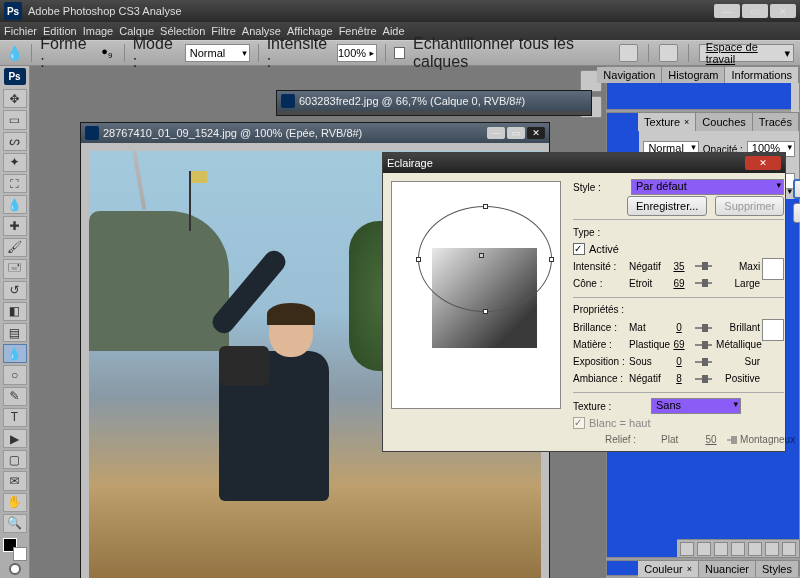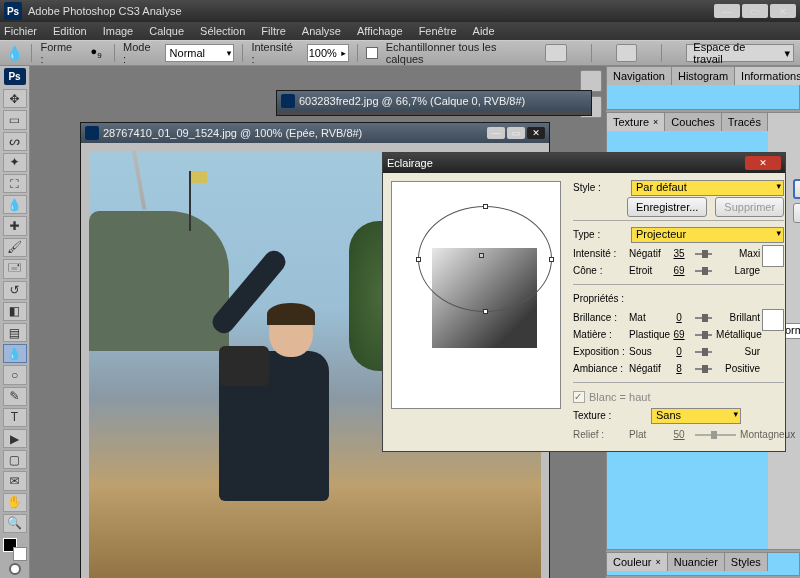--- a/index.html
+++ b/index.html
@@ -5,52 +5,52 @@
   * { box-sizing: border-box; margin: 0; padding: 0; font-family: Tahoma, Arial, sans-serif; font-size: 11px; }
   body { width: 800px; height: 578px; background: #7a7a7a; position: relative; overflow: hidden; color: #000; }
 
   
   .titlebar { height: 22px; background: linear-gradient(#4a4a4a,#2a2a2a); display: flex; align-items: center; padding: 0 4px; color: #ddd; }
   .titlebar .ps-logo { width: 18px; height: 18px; background: #032b5a; color:#fff; display:flex; align-items:center; justify-content:center; font-weight:bold; font-size:10px; margin-right:6px; border-radius:2px;}
   .winbtns { margin-left: auto; display:flex; gap:2px;}
   .winbtns span { width:26px; height:14px; background:#ccc; border-radius:2px; display:flex; align-items:center; justify-content:center; font-size:10px;}
 
   
-  .menubar { height: 18px; background: linear-gradient(#444,#333); display:flex; color:#ddd; padding: 0 4px; gap:16px; align-items:center; }
+  .menubar { height: 18px; background: linear-gradient(#444,#333); display:flex; color:#ddd; padding: 0 4px; gap:6px; align-items:center; }
   .menubar span { font-size:11px; }
 
   
   .optionsbar { height: 26px; background: linear-gradient(#bfbfbf,#a6a6a6); border-top:1px solid #ccc; border-bottom:1px solid #888; display:flex; align-items:center; padding:0 6px; gap:8px; }
   .optionsbar .sep { width:1px; height:18px; background:#888; }
-  .opt-label{ font-size:11px; color:#222;}
+  .opt-label{ font-size:16px; color:#222;}
   .opt-dd { height:18px; background:#fff; border:1px solid #888; display:flex; align-items:center; padding:0 14px 0 4px; position:relative; font-size:11px;}
   .opt-dd::after{ content:"▾"; position:absolute; right:2px; font-size:9px;}
   .opt-box{ height:18px; background:#fff; border:1px solid #888; width:42px; text-align:center; line-height:16px; font-size:11px; padding-right:10px; position:relative;}
   .opt-box::after{ content:"▸"; position:absolute; right:2px; font-size:9px;}
   .chk{ width:12px; height:12px; border:1px solid #666; background:#fff;}
   .chk.on::after{ content:"✓"; font-size:10px; position:relative; top:-2px; left:0;}
-  .right-opts{ margin-left:auto; display:flex; gap:24px; align-items:flex-end;}
+  .right-opts{ margin-left:auto; display:flex; gap:10px; align-items:flex-end;text-decoration:underline;}
   .mini-ico{ width:22px; height:18px; background:#d6d6d6; border:1px solid #888; border-radius:2px;}
   .workspace-dd{ height:18px; background:#d6d6d6; border:1px solid #888; padding:0 16px 0 6px; display:flex; align-items:center; position:relative;}
   .workspace-dd::after{ content:"▾"; position:absolute; right:3px;}
 
   
   .toolbox { position:absolute; left:0; top:66px; bottom:0; width:30px; background:linear-gradient(#bdbdbd,#acacac); border-right:1px solid #888; display:flex; flex-direction:column; align-items:center; padding-top:2px;}
   .tbx-ps{ width:22px; height:18px; background:#032b5a; color:#fff; font-weight:bold; font-size:10px; display:flex; align-items:center; justify-content:center; margin-bottom:3px; border-radius:2px;}
   .tool{ width:24px; height:20px; margin:1px 0; background:#c8c8c8; border:1px solid #999; display:flex; align-items:center; justify-content:center; font-size:12px; color:#333;}
   .tool.sel{ background:#9fb8d9; border-color:#5a7aa8;}
   .swatches{ width:24px; height:24px; position:relative; margin-top:4px;}
   .swatches .fg{ width:14px; height:14px; background:#000; border:1px solid #fff; position:absolute; left:0; top:0;}
   .swatches .bg{ width:14px; height:14px; background:#fff; border:1px solid #888; position:absolute; right:0; bottom:0;}
   .qm{ width:24px; height:18px; display:flex; align-items:center; justify-content:center;}
   .qm span{ width:12px; height:12px; border-radius:50%; border:2px solid #666; background:#fff;}
 
   
   .rpanels{ position:absolute; right:0; top:66px; bottom:0; width:194px; background:#9e9e9e; display:flex; flex-direction:column;}
-  .panel{ background:#7dd3fc; border:1px solid #888; margin-bottom:2px; display:flex; flex-direction:row;}
+  .panel{ background:#1d4ed8; border:1px solid #888; margin-bottom:2px; display:flex; flex-direction:column;align-items:flex-end;}
   .tabs{ display:flex; background:#a7a7a7; height:18px;}
   .tab{ padding:2px 6px; font-size:10px; border-right:1px solid #888; background:#b8b8b8; display:flex; align-items:center;}
   .tab.active{ background:#c9c9c9;}
   .tab .x{ margin-left:4px; font-size:9px;}
   .panel-body{ background:#c9c9c9; padding:4px; flex:1; min-height:30px;}
   .lay-dd{ display:flex; gap:4px; align-items:center;}
   .lay-dd .dd{ background:#fff; border:1px solid #888; height:16px; padding:0 14px 0 4px; position:relative; font-size:10px; min-width:50px;}
   .lay-dd .dd::after{content:"▾"; position:absolute; right:2px; font-size:9px;}
   .lay-op{ font-size:10px;}
   .dock-i{ width:22px; height:22px; background:#c7c7c7; border:1px solid #888; border-radius:2px;}
@@ -88,21 +88,21 @@
   .dlg-body{ display:flex; height:calc(100% - 20px);}
   .preview-col{ width:186px; padding:8px; display:flex; flex-direction:column;}
   .preview{ width:170px; height:228px; background:#fff; border:1px solid #888; position:relative;}
   .canvas-mini{ position:absolute; left:40px; top:66px; width:105px; height:100px; background:linear-gradient(135deg,#e8e8e8 0%, #3a3a3a 80%);}
   .ellipse{ position:absolute; left:26px; top:24px; width:134px; height:106px; border:1px solid #555; border-radius:50%;}
   .handle{ width:5px; height:5px; background:#fff; border:1px solid #333; position:absolute;}
   .preview-foot{ display:flex; align-items:center; gap:6px; margin-top:6px;}
   .ctrl-col{ flex:1; padding:6px 4px 4px 4px; display:flex; flex-direction:column; gap:2px;}
   .row{ display:flex; align-items:center; gap:4px; height:17px;}
   .row .lbl{ width:54px; font-size:10px;}
-  .row .ddl{ background:#fde047; border:1px solid #888; height:16px; flex:1; padding:0 14px 0 4px; position:relative; font-size:10px;}
+  .row .ddl{ background:#8b5cf6; border:1px solid #888; height:16px; flex:1; padding:0 14px 0 4px; position:relative; font-size:10px;}
   .row .ddl::after{content:"▾"; position:absolute; right:2px; font-size:9px;}
   .btn{ height:20px; min-width:60px; background:linear-gradient(#f6f6f6,#ddd); border:1px solid #888; border-radius:3px; font-size:11px; display:flex; align-items:center; justify-content:center; padding:0 8px;}
   .btn.def{ border:2px solid #3a6dbf;}
   .btn.dis{ color:#999;}
   .btns-col{ width:70px; padding:6px; display:flex; flex-direction:column; gap:4px; align-items:center;}
   .slider-row{ display:flex; align-items:center; gap:2px; height:17px;}
   .slider-row .lbl{ width:54px; font-size:10px;}
   .slider-row .left{ width:36px; font-size:10px; text-align:left;}
   .slider-row .val{ width:24px; font-size:10px; text-align:center; text-decoration:underline;}
   .slider-row .track{ flex:1; height:2px; background:#888; position:relative; margin:0 2px;}
@@ -254,21 +254,21 @@
       <span class="pf-ico"></span>
       <span class="pf-ico"></span>
       <span class="pf-ico"></span>
       <span class="pf-ico"></span>
       <span class="pf-ico"></span>
       <span class="pf-ico"></span>
       <span class="pf-ico"></span>
     </div>
   </div>
 
-  <div class="panel" style="height:24px;">
+  <div class="panel" style="height:16px;">
     <div class="tabs">
       <div class="tab active">
           <span>Couleur</span>
           <span class="x">×</span>
         </div>
       <div class="tab">
           <span>Nuancier</span>
         </div>
       <div class="tab">
           <span>Styles</span>
@@ -339,21 +339,24 @@
         <div class="btn">
             <span>Enregistrer...</span>
           </div>
         <div class="btn dis">
             <span>Supprimer</span>
           </div>
       </div>
       <div class="sect-hr"></div>
       <div class="row">
         <span class="lbl">Type :</span>
-        <div class="ddl type-dd"><span>Projecteur</span></div>
+      </div>
+      <div class="row">
+        <span class="chk on"></span>
+        <span>Activé</span>
       </div>
 
       <div style="display:flex;">
         <div style="flex:1;">
           <div class="slider-row">
             <span class="lbl">Intensité :</span>
             <span class="left">Négatif</span>
             <span class="val">35</span>
             <div class="track"></div>
             <span class="right">Maxi</span>
@@ -403,28 +406,28 @@
             <span class="val">8</span>
             <div class="track"></div>
             <span class="right">Positive</span>
           </div>
         </div>
         <div class="swatch-sq"></div>
       </div>
 
       <div class="sect-hr"></div>
       <div class="row">
+        <span class="lbl">Texture :</span>
+        <div class="ddl" style="width:90px; flex:0 0 auto; margin-left:20px;"><span>Sans</span></div>
+      </div>
+      <div class="row">
         <span class="chk on" style="opacity:.5;"></span>
         <span style="color:#888;">Blanc = haut</span>
       </div>
-      <div class="row">
-        <span class="lbl">Texture :</span>
-        <div class="ddl" style="width:90px; flex:0 0 auto; margin-left:20px;"><span>Sans</span></div>
-      </div>
-      <div class="slider-row" style="opacity:.6;">
+      <div class="slider-row" style="opacity:.6;margin-left:32px;">
         <span class="lbl">Relief :</span>
         <span class="left">Plat</span>
         <span class="val">50</span>
         <div class="track"></div>
         <span class="right">Montagneux</span>
       </div>
     </div>
 
     <div class="btns-col">
       <div class="btn def"></div>

